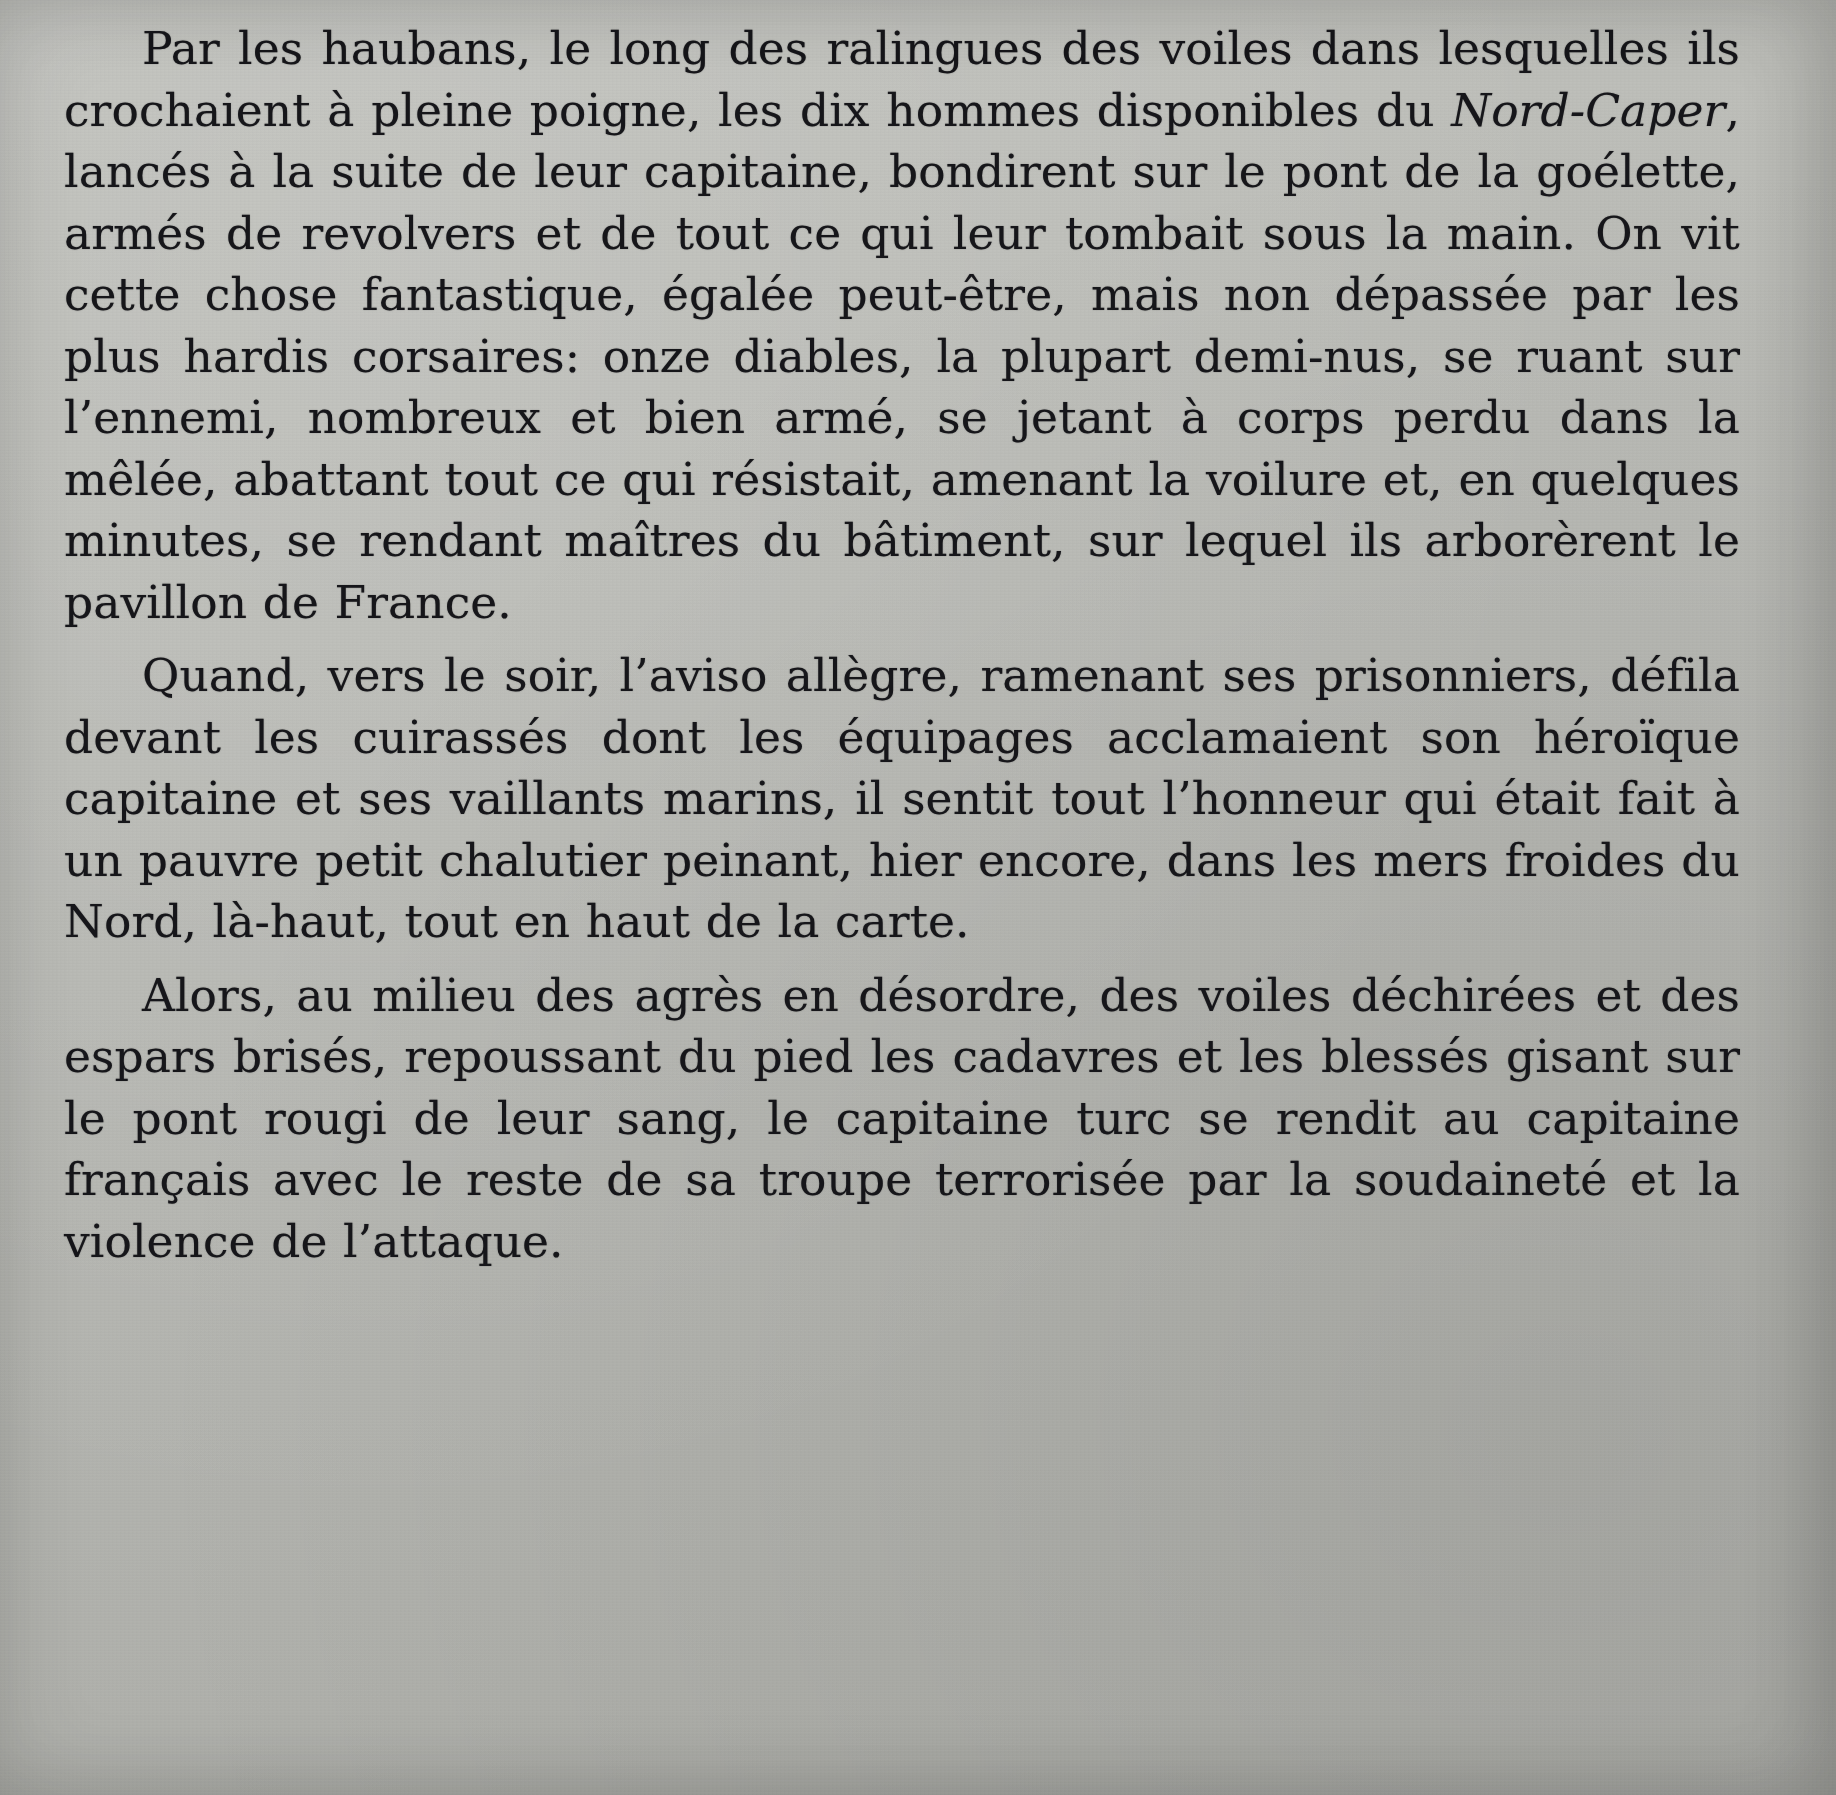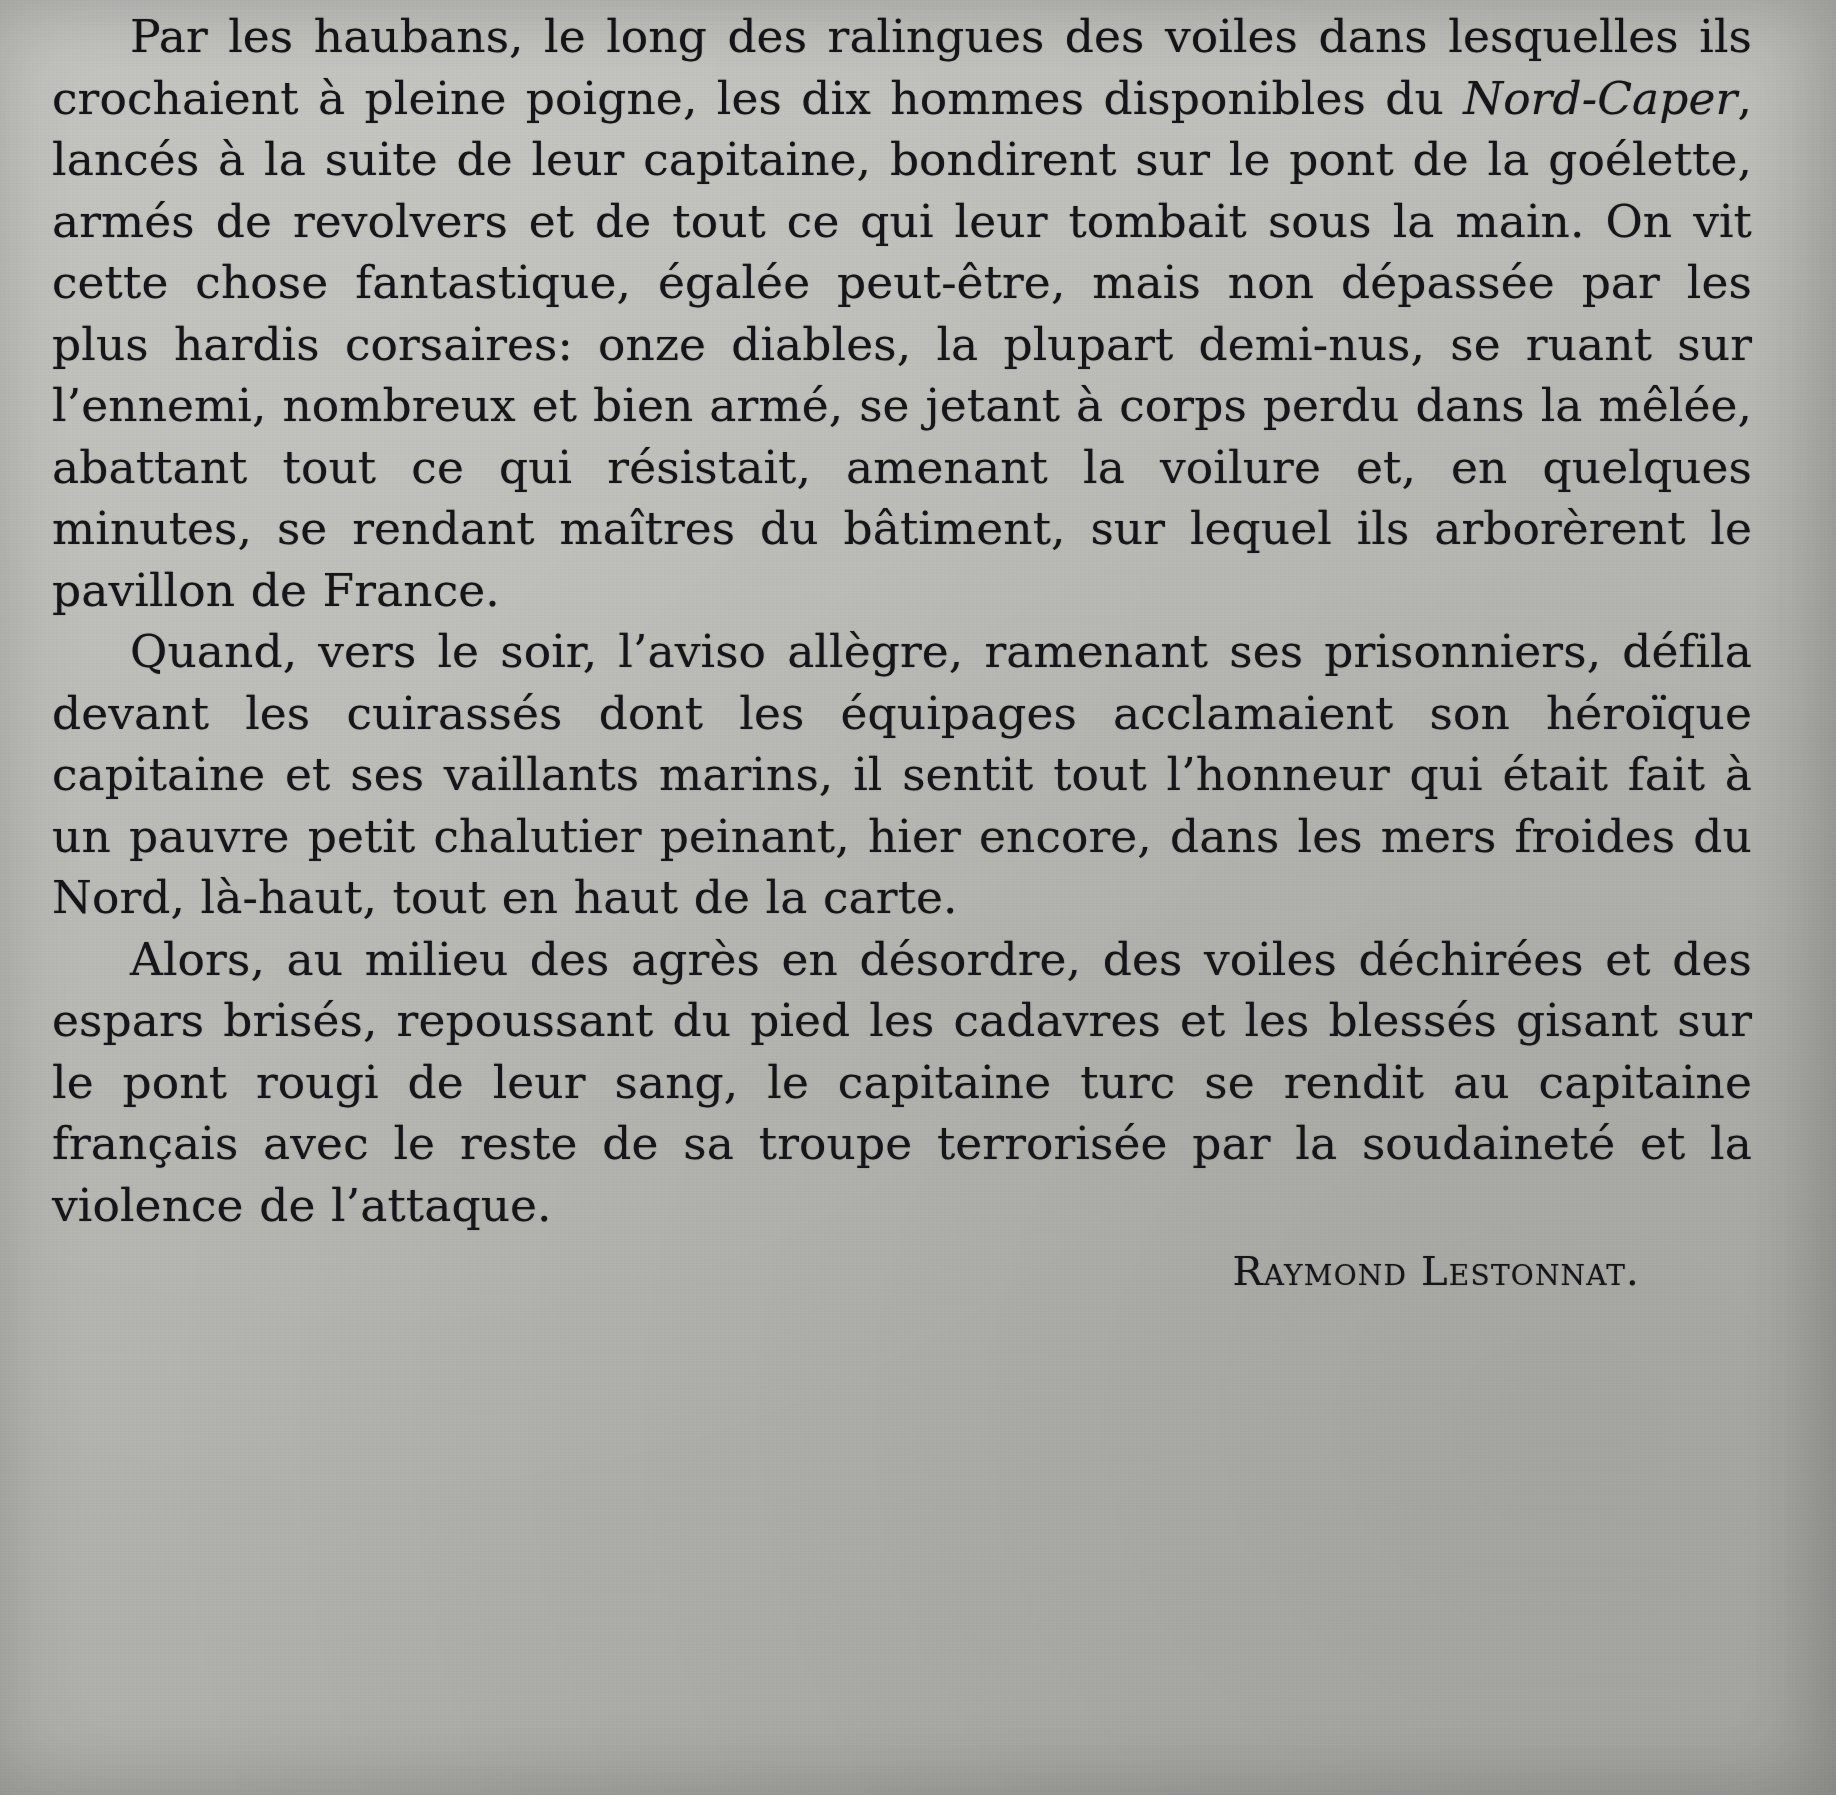--- a/index.html
+++ b/index.html
@@ -31,21 +31,21 @@
       repeating-linear-gradient(0deg, rgba(0,0,0,0.035) 0px, rgba(0,0,0,0.035) 1px, rgba(255,255,255,0.03) 2px, rgba(255,255,255,0.03) 3px),
       repeating-linear-gradient(90deg, rgba(0,0,0,0.02) 0px, rgba(0,0,0,0.02) 1px, rgba(255,255,255,0.02) 2px, rgba(255,255,255,0.02) 4px);
   }
   .column {
     position: absolute;
     left: 52px;
     top: 6px;
     width: 1700px;
   }
   p.para {
-    margin: 0;
+    margin: 12px;
     color: #16161a;
     font-size: 45.5px;
     line-height: 61.5px;
     text-align: justify;
     text-indent: 78px;
     letter-spacing: 0.1px;
     word-spacing: 1px;
     text-shadow: 0 0 1.2px rgba(20,20,20,0.45);
   }
   p.para.first { text-indent: 78px; }
@@ -77,17 +77,16 @@
   <div class="column">
 
     <p class="para first">
       <span>Par les haubans, le long des ralingues des voiles dans lesquelles ils crochaient à pleine poigne, les dix hommes disponibles du </span><span class="italic">Nord-Caper</span><span>, lancés à la suite de leur capitaine, bondirent sur le pont de la goélette, armés de revolvers et de tout ce qui leur tombait sous la main. On vit cette chose fantastique, égalée peut-être, mais non dépassée par les plus hardis corsaires: onze diables, la plupart demi-nus, se ruant sur l’ennemi, nombreux et bien armé, se jetant à corps perdu dans la mêlée, abattant tout ce qui résistait, amenant la voilure et, en quelques minutes, se rendant maîtres du bâtiment, sur lequel ils arborèrent le pavillon de France.</span>
     </p>
 
     <p class="para">Quand, vers le soir, l’aviso allègre, ramenant ses prisonniers, défila devant les cuirassés dont les équipages acclamaient son héroïque capitaine et ses vaillants marins, il sentit tout l’honneur qui était fait à un pauvre petit chalutier peinant, hier encore, dans les mers froides du Nord, là-haut, tout en haut de la carte.</p>
 
     <p class="para">Alors, au milieu des agrès en désordre, des voiles déchirées et des espars brisés, repoussant du pied les cadavres et les blessés gisant sur le pont rougi de leur sang, le capitaine turc se rendit au capitaine français avec le reste de sa troupe terrorisée par la soudaineté et la violence de l’attaque.</p>
 
-    <div class="signature">Raymond Lestonnat.</div>
   </div>
 
   <div class="edge-shadow"></div>
 </div>
 
 </body></html>

